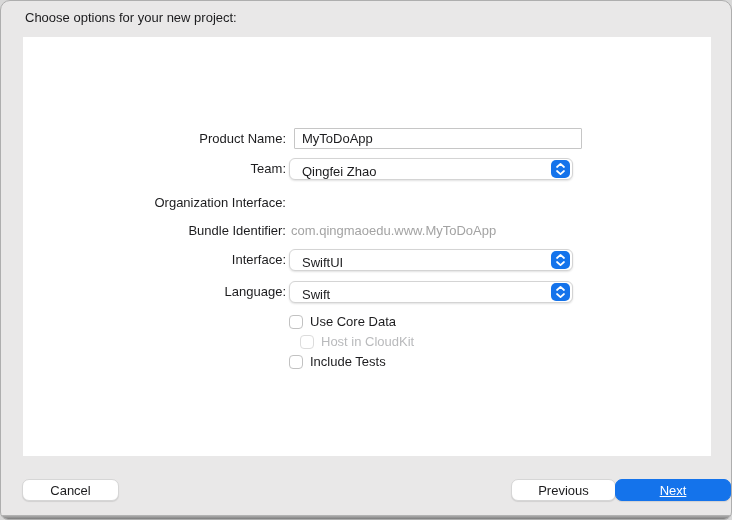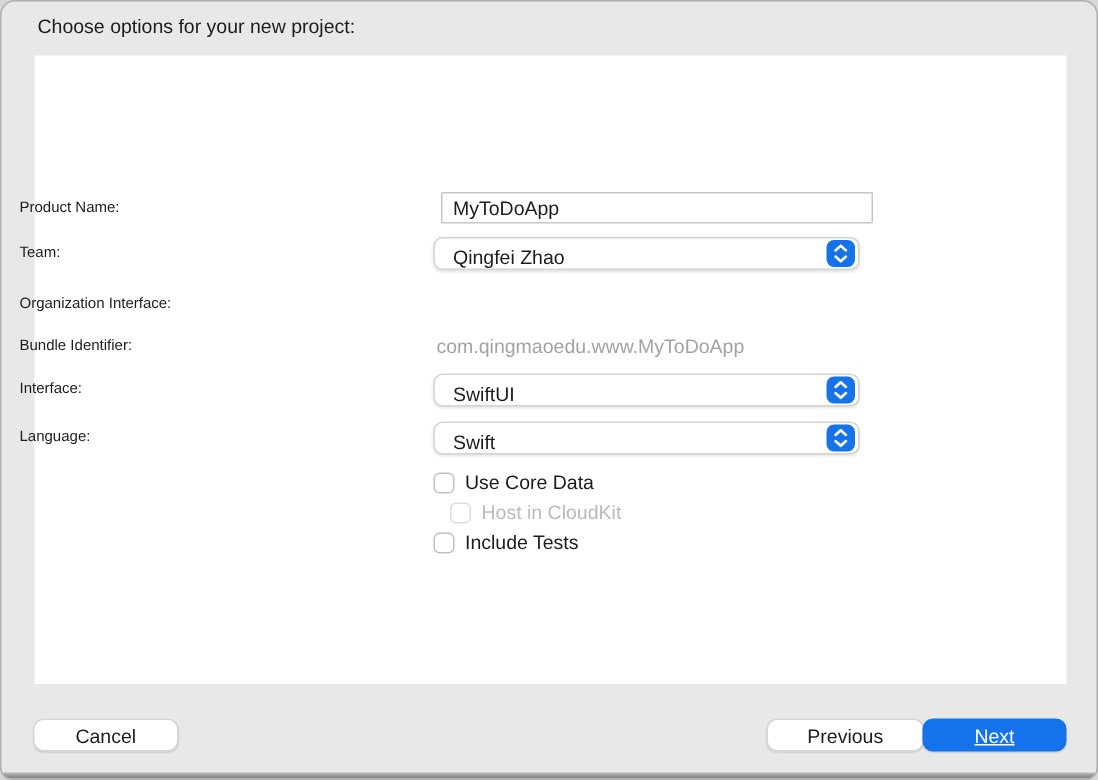--- a/index.html
+++ b/index.html
@@ -23,22 +23,22 @@
     position:absolute; left:24px; top:8px;
     font-size:13px; color:#1c1c1e; line-height:18px;
   }
 
   .content-panel {
     position:absolute; left:22px; top:36px; width:688px; height:419px;
     background:#ffffff;
   }
 
   .form-label {
-    position:absolute; left:12px; width:285px; text-align:left;
-    font-size:10px; color:#1c1c1e; line-height:16px;
+    position:absolute; left:0; width:285px; text-align:right;
+    font-size:13px; color:#1c1c1e; line-height:16px;
   }
 
   .text-field {
     position:absolute; left:287px; width:288px; height:21px;
     background:#fff; border:1px solid #c6c6c6; border-radius:1px;
     font-family:inherit; font-size:13px; color:#1c1c1e;
     padding:0 0 0 7px; outline:none;
   }
 
   .text-field-focused {
@@ -90,21 +90,21 @@
     position:absolute; top:478px; height:22px;
     background:#ffffff; border:1px solid #d6d6d6; border-radius:7px;
     box-shadow:0 1px 1px rgba(0,0,0,0.10);
     font-family:inherit; font-size:13px; color:#1c1c1e;
     display:flex; align-items:center; justify-content:center;
     cursor:default;
   }
   .btn-cancel   { left:21px;  width:97px; }
   .btn-previous { left:510px; width:105px; }
   .btn-next {
-    left:614px; width:96px;
+    left:614px; width:116px;
     background:var(--accent,#1473eb); border-color:var(--accent,#1473eb);
     color:#ffffff;
     text-decoration:underline;
   }
 </style>
 </head>
 <body>
 
 <div class="window">
 

